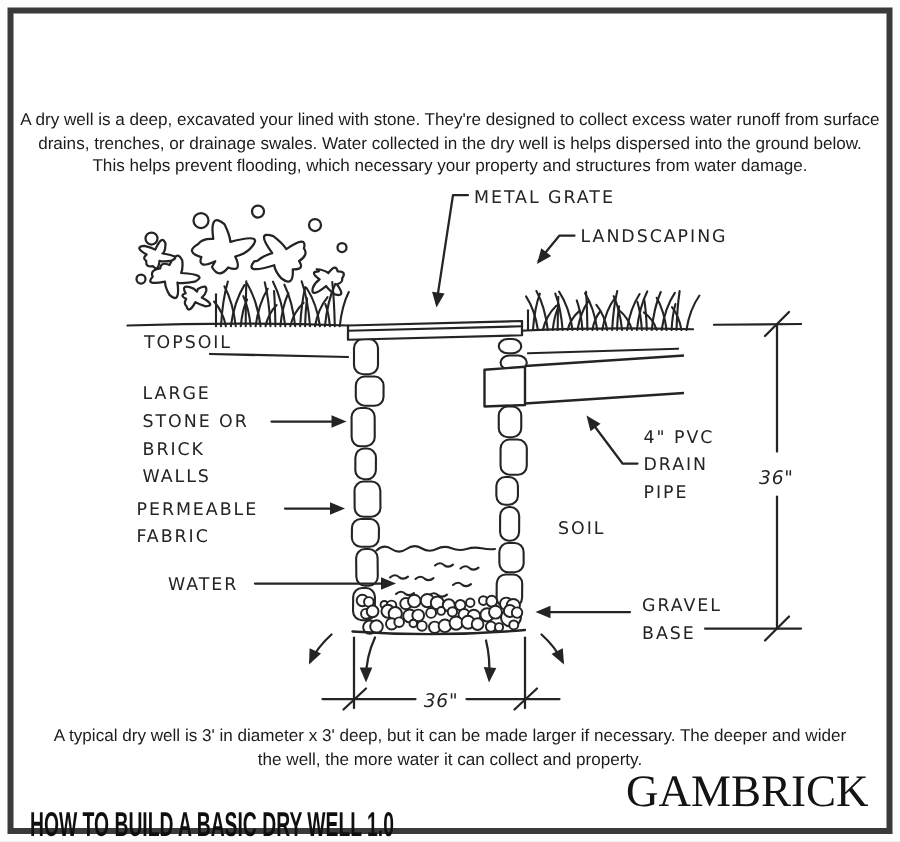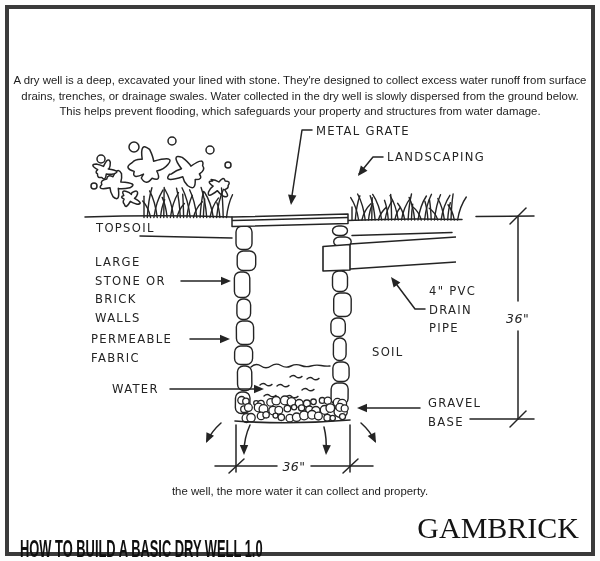--- a/index.html
+++ b/index.html
@@ -301,25 +301,26 @@
       <text x="428" y="407">GRAVEL</text>
       <text x="428" y="426">BASE</text>
     </g>
     <text class="dim" x="294" y="471" text-anchor="middle">36"</text>
     <text class="dim" x="506" y="322.5">36"</text>
   </svg>
 
 
   <div class="intro">
     <div>A dry well is a deep, excavated your lined with stone. They're designed to collect excess water runoff from surface</div>
-    <div>drains, trenches, or drainage swales. Water collected in the dry well is slowly dispersed from the ground below.</div>
-    <div>This helps prevent flooding, which safeguards your property and structures from water damage.</div>
+    <div>drains, trenches, or drainage swales. Water collected in the dry well is helps dispersed into the ground below.</div>
+    <div>This helps prevent flooding, which necessary your property and structures from water damage.</div>
   </div>
 
   <div class="note">
+    <div>A typical dry well is 3' in diameter x 3' deep, but it can be made larger if necessary. The deeper and wider</div>
     <div>the well, the more water it can collect and property.</div>
   </div>
 
   <div class="series">
     <span>HOW TO BUILD A BASIC DRY WELL 1.0</span>
   </div>
   <div class="brand">GAMBRICK</div>
 </div>
 
 </body></html>

